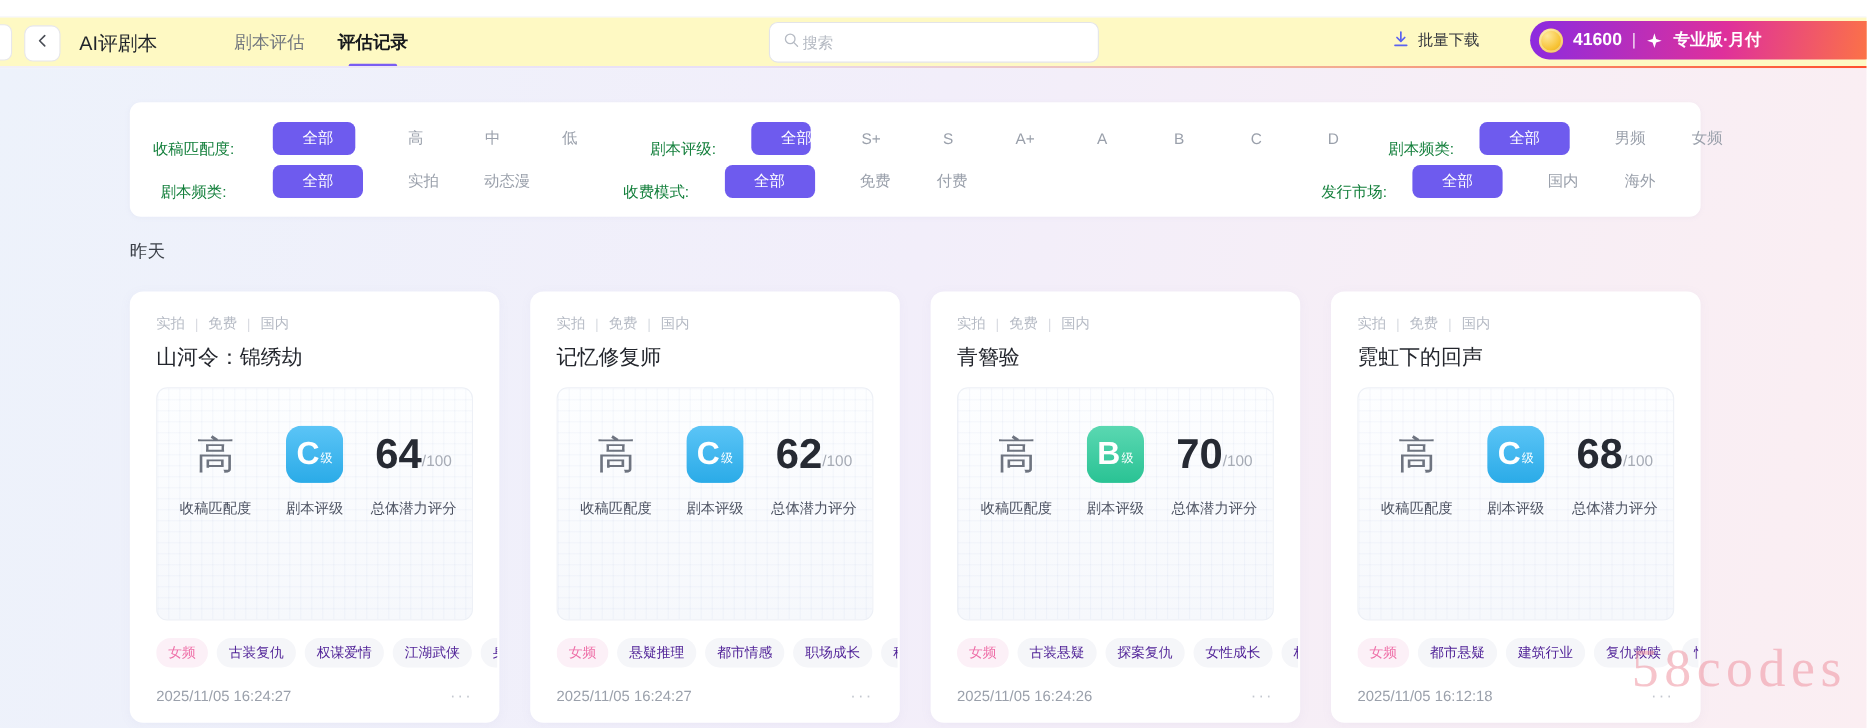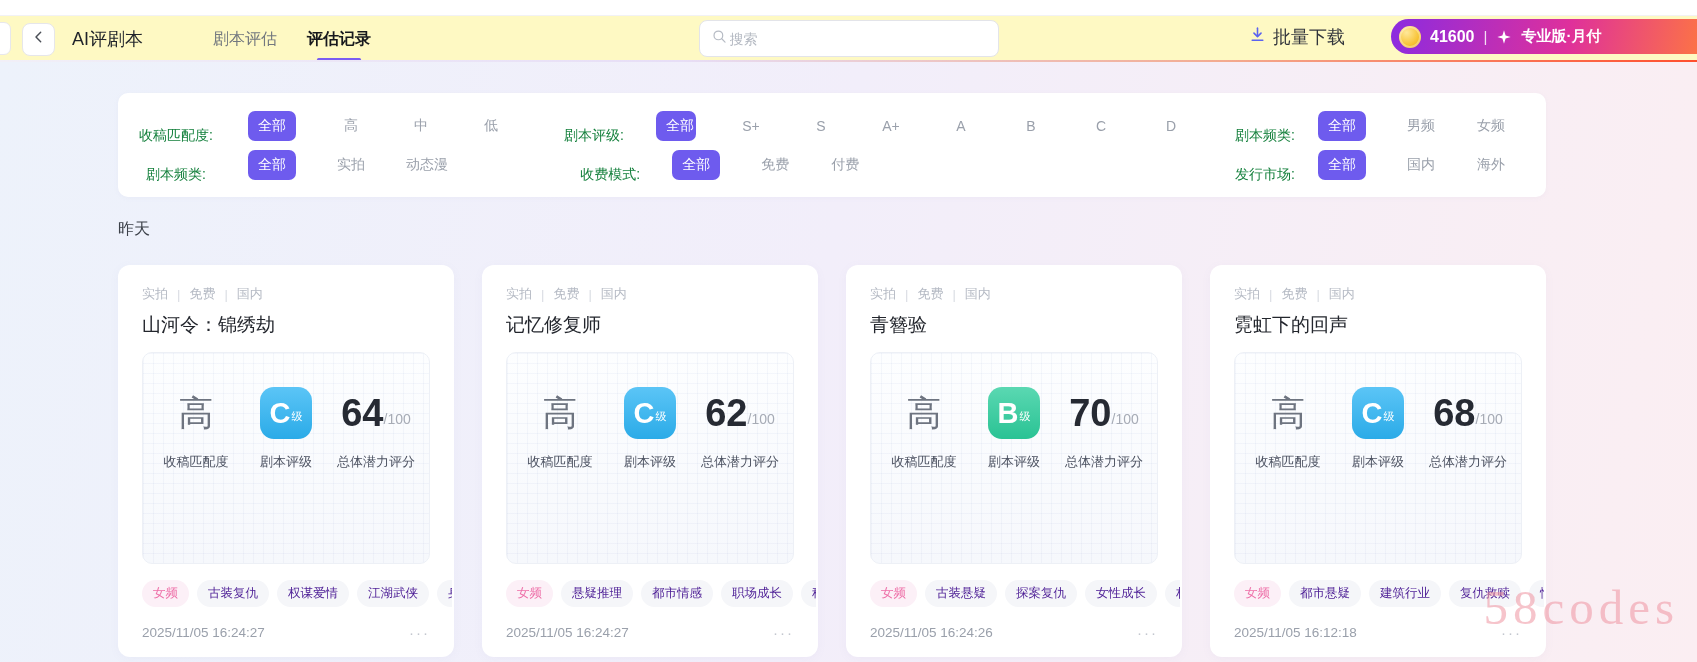--- a/index.html
+++ b/index.html
@@ -19,21 +19,21 @@
   .tabs { margin-left:70px; display:flex; gap:30px; height:100%; align-items:center; }
   .tab { font-size:16px; color:#73787f; position:relative; height:100%; display:flex; align-items:center; cursor:pointer; }
   .tab.active { color:#17191d; font-weight:bold; }
   .tab.active::after { content:""; position:absolute; left:50%; transform:translateX(-50%); bottom:1px;
     width:44px; height:3px; border-radius:2px; background:#7a5df2; }
   .search { position:absolute; left:50%; transform:translateX(-50%); top:4px; width:300px; height:37px;
     border:1px solid #e3e4e9; border-radius:8px; background:#fff; display:flex; align-items:center; padding:0 12px; gap:3px; }
   .search input { border:none; outline:none; flex:1; font-size:14px; color:#464a52; font-family:inherit; background:transparent; }
   .search input::placeholder { color:#b4b9c2; }
   .header-right { position:absolute; right:0; top:3px; display:flex; align-items:center; }
-  .batch { display:flex; align-items:center; gap:7px; font-size:18px; color:#32353c; margin-right:46px; cursor:pointer; }
+  .batch { display:flex; align-items:center; gap:7px; font-size:14px; color:#32353c; margin-right:46px; cursor:pointer; }
   .plan-badge { height:35px; border-radius:18px; display:flex; align-items:center; gap:9px; padding:0 20px 0 8px;
     background:linear-gradient(100deg,#8b2be0 0%,#df309b 55%,#ff7a3d 100%); color:#fff; margin-right:-16px; min-width:322px; cursor:pointer; }
   .coin { width:22px; height:22px; border-radius:50%; flex:0 0 auto;
     background:radial-gradient(circle at 35% 30%,#ffe89a,#f7c232 60%,#dd9a16);
     box-shadow:inset 0 0 0 2px rgba(255,255,255,.35); }
   .badge-coins { font-size:16px; font-weight:bold; }
   .badge-divider { opacity:.85; font-size:15px; }
   .badge-plan { font-size:15px; font-weight:bold; white-space:nowrap; }
 
   
@@ -41,21 +41,21 @@
     padding:31px 0 0 118px; position:relative; }
 
   .filter-panel { width:1428px; background:#fff; border-radius:10px; padding:13px 0;
     box-shadow:0 1px 5px rgba(150,150,195,.07); }
   .filter-row { display:flex; align-items:center; height:39px; }
   .fgroup { display:flex; align-items:center; }
   .fg0 { width:455px; } .fg1 { width:680px; }
   .flabel { text-align:center; color:#15803d; font-size:14px; margin-right:14px; flex:0 0 auto;margin-top:21px; }
   .fg0 .flabel { width:116px; } .fg1 .flabel { width:96px; } .fg2 .flabel { width:78px; }
   .fopt { min-width:30px; text-align:center; color:#9aa0ab; font-size:14px; margin-right:40px; cursor:pointer; white-space:nowrap; }
-  .fopt.chip { background:#6e5bee; color:#fff; border-radius:7px; padding:6px 10px; min-width:0; }
+  .fopt.chip { background:#6e5bee; color:#fff; border-radius:7px; padding:6px 27px; min-width:0; }
 
   .section-label { margin-top:22px; font-size:16px; color:#3c4149; height:22px; }
 
   .cards { display:flex; gap:28px; margin-top:24px; }
   .card { width:336px; height:392px; background:#fff; border-radius:12px; padding:20px 24px;
     box-shadow:0 2px 10px rgba(140,140,190,.06); position:relative; overflow:hidden; cursor:pointer; }
   .card-meta { font-size:13px; color:#b5bac4; display:flex; gap:9px; align-items:center; }
   .card-meta .sep { color:#d9dce2; }
   .card-title { margin-top:9px; font-size:19px; color:#23262d; font-weight:500; white-space:nowrap; }
   .stats-box { margin-top:14px; height:212px; border:1px solid #edf0f6; border-radius:10px; padding:32px 8px 0;

